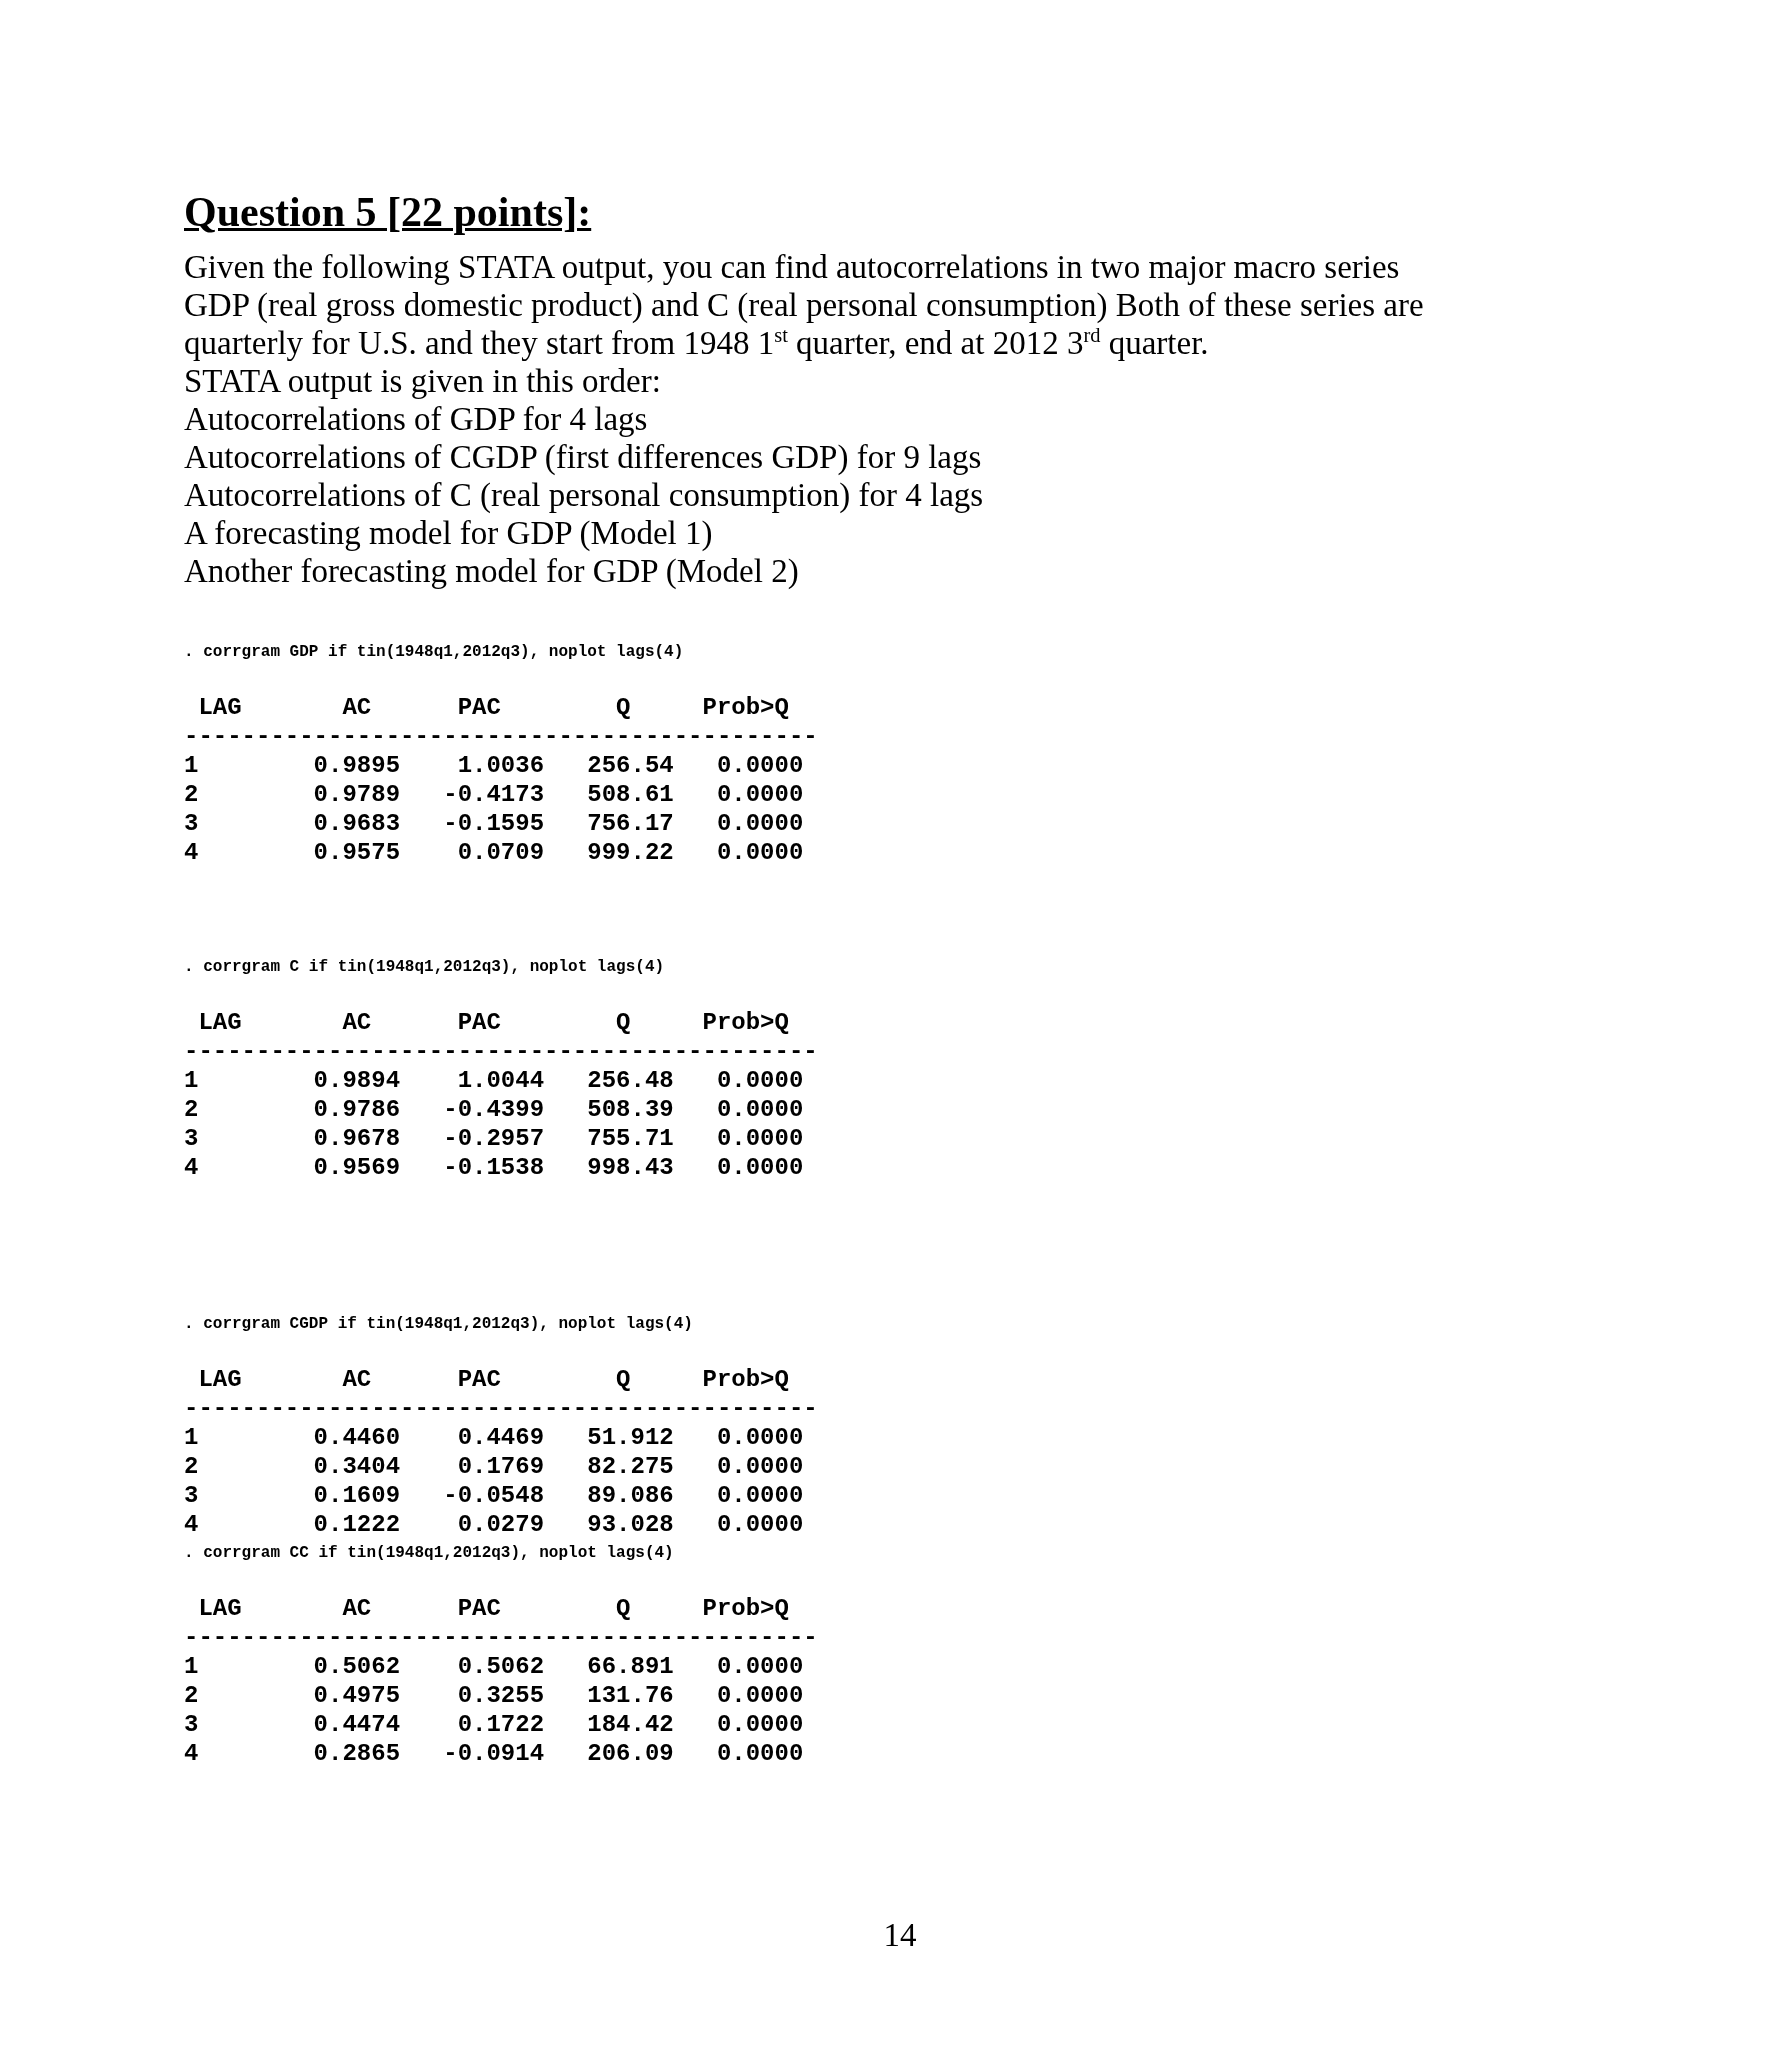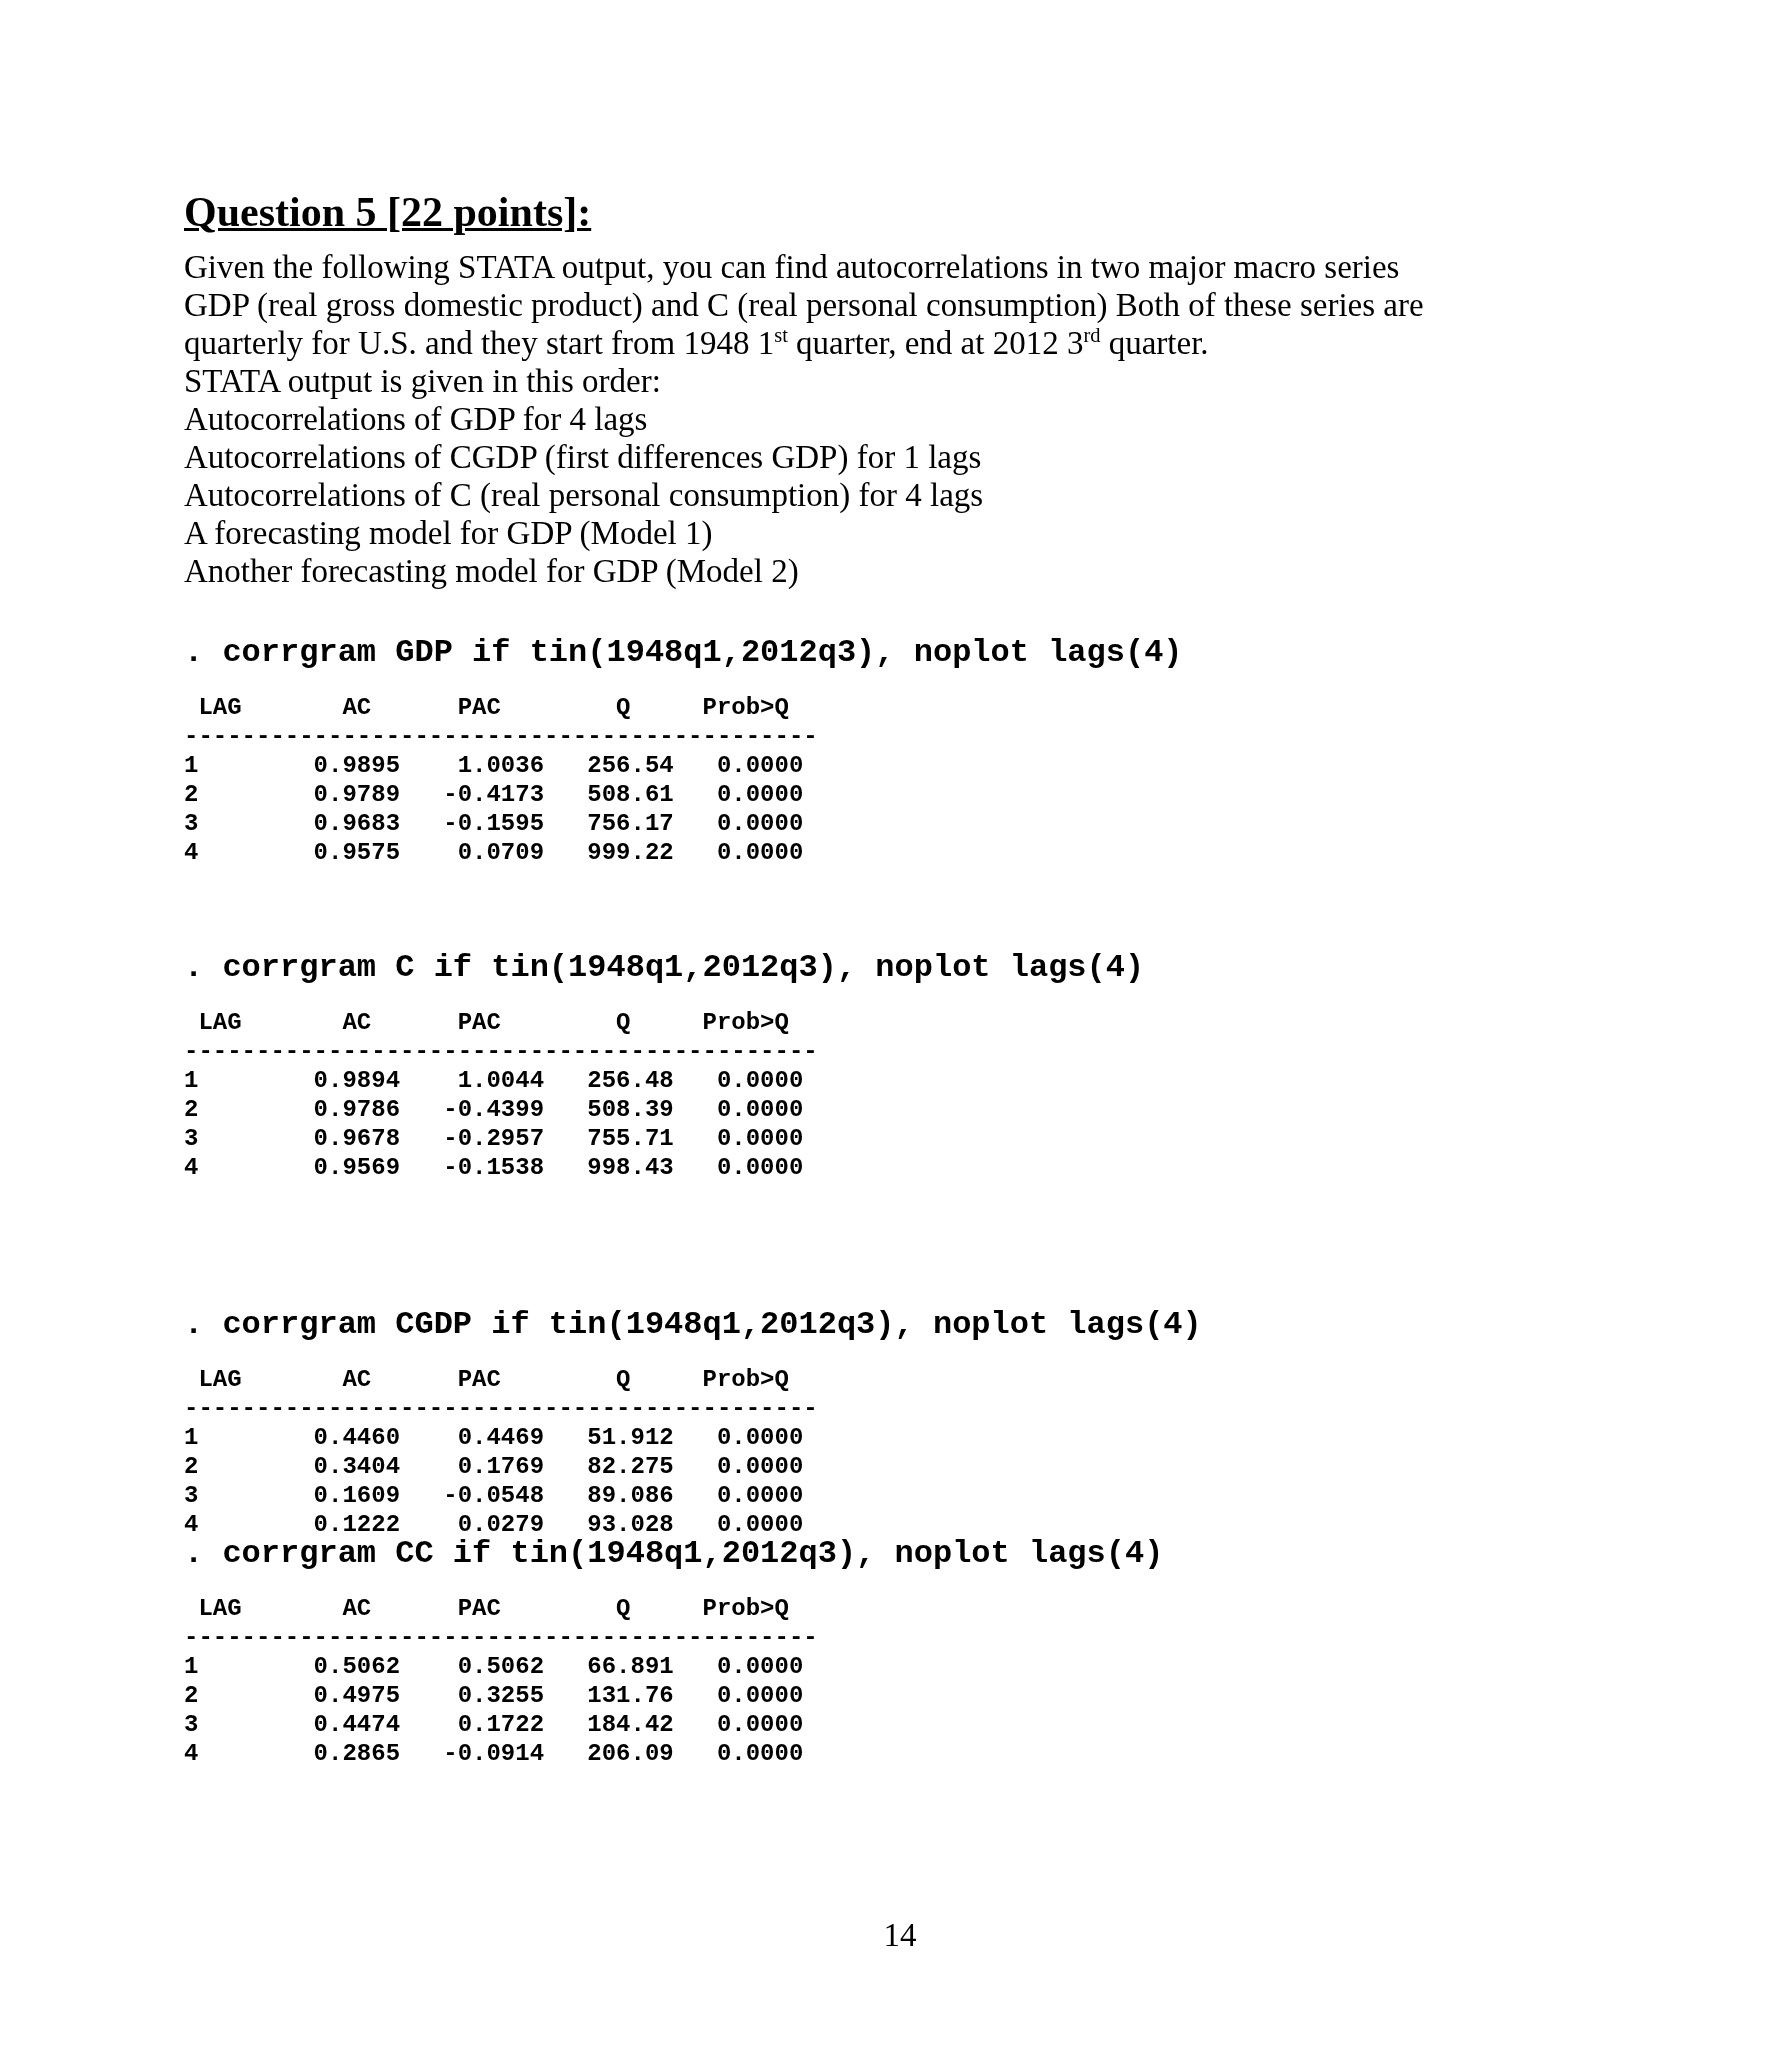--- a/index.html
+++ b/index.html
@@ -43,21 +43,21 @@
   .line sup {
     font-size: 0.62em;
     vertical-align: super;
     line-height: 0;
   }
   .stata-block {
     font-family: "Liberation Mono", "DejaVu Sans Mono", monospace;
     font-weight: bold;
   }
   .cmd {
-    font-size: 32px;
+    font-size: 16px;
     line-height: 29px;
     white-space: pre;
   }
   .tbl {
     margin: 26px 0 0 0;
     font-family: "Liberation Mono", "DejaVu Sans Mono", monospace;
     font-weight: bold;
     font-size: 24px;
     line-height: 29px;
     white-space: pre;
@@ -83,21 +83,21 @@
   <div class="content">
 
     <h1 class="title">Question 5 [22 points]:</h1>
 
     <div class="line">Given the following STATA output, you can find autocorrelations in two major macro series</div>
     <div class="line">GDP (real gross domestic product) and C (real personal consumption) Both of these series are</div>
     <div class="line"><span>quarterly for U.S. and they start from 1948 1</span><sup>st</sup><span> quarter, end at 2012 3</span><sup>rd</sup><span> quarter.</span></div>
 
     <div class="line">STATA output is given in this order:</div>
     <div class="line">Autocorrelations of GDP for 4 lags</div>
-    <div class="line">Autocorrelations of CGDP (first differences GDP) for 1 lags</div>
+    <div class="line">Autocorrelations of CGDP (first differences GDP) for 9 lags</div>
     <div class="line">Autocorrelations of C (real personal consumption) for 4 lags</div>
     <div class="line">A forecasting model for GDP (Model 1)</div>
     <div class="line">Another forecasting model for GDP (Model 2)</div>
 
     <div class="stata-block b1">
       <div class="cmd">. corrgram GDP if tin(1948q1,2012q3), noplot lags(4)</div>
       <pre class="tbl"> LAG       AC      PAC        Q     Prob&gt;Q
 --------------------------------------------
 1        0.9895    1.0036   256.54   0.0000
 2        0.9789   -0.4173   508.61   0.0000

